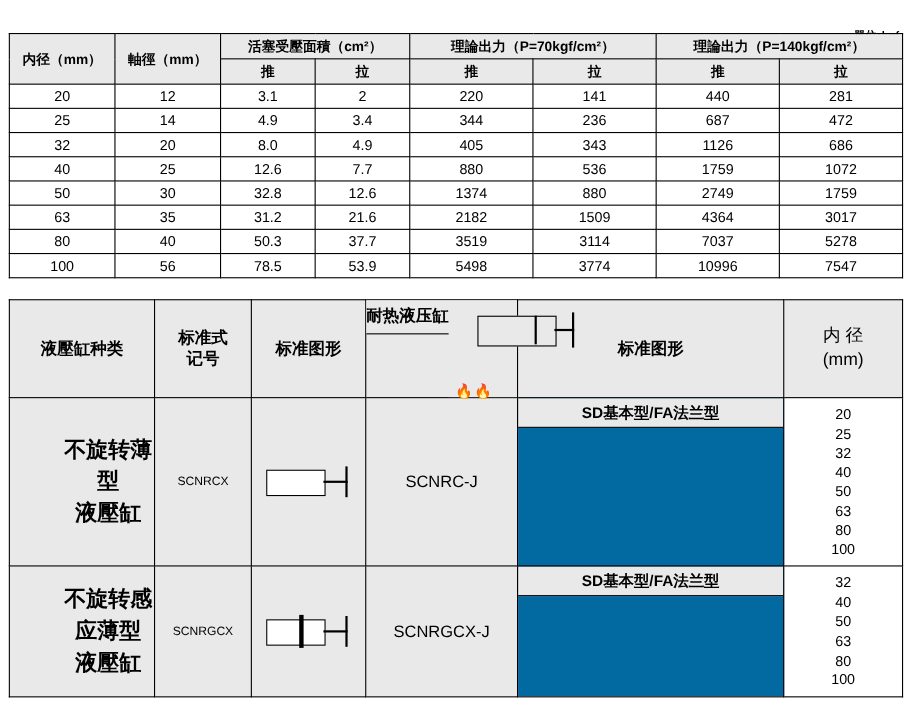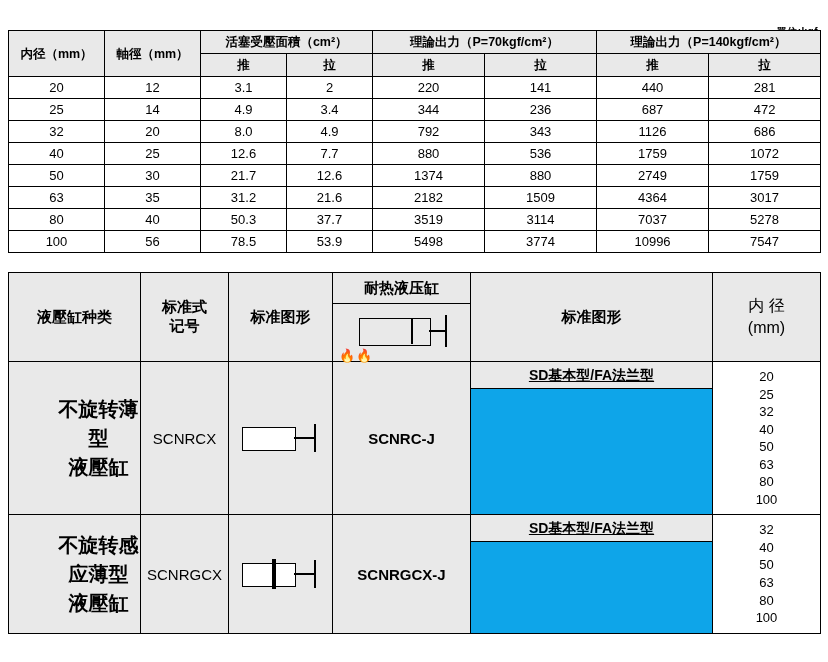--- a/index.html
+++ b/index.html
@@ -84,21 +84,20 @@
     font-weight: bold;
     font-size: 15px;
     height: 88px;
   }
   .type-table th.heat-head {
     padding: 0;
     vertical-align: top;
   }
   .heat-wrap {
     display: flex;
-    flex-direction: column;
     height: 88px;
   }
   .heat-title {
     font-size: 15px;
     font-weight: bold;
     border-bottom: 1px solid #000;
     height: 30px;
     line-height: 30px;
     background: #e9e9e9;
   }
@@ -110,35 +109,33 @@
   .type-table td.kind {
     background: #e9e9e9;
     font-weight: bold;
     font-size: 20px;
     line-height: 1.45;
     height: 98px;
     padding-left: 48px;
   }
   .type-table td.sign {
     background: #e9e9e9;
+    font-size: 11px;
+  }
+  .type-table td.figure {
+    background: #e9e9e9;
+  }
+  .type-table td.heatname {
+    background: #e9e9e9;
     font-size: 15px;
-  }
-  .type-table td.figure {
-    background: #e9e9e9;
-  }
-  .type-table td.heatname {
-    background: #e9e9e9;
-    font-size: 15px;
-    font-weight: bold;
   }
   .type-table td.mount {
     padding: 0;
     vertical-align: top;
-    background: #0ea5e9;
-    text-decoration: underline;
+    background: #0369a1;
   }
   .mount-band {
     background: #e9e9e9;
     font-weight: bold;
     font-size: 14px;
     height: 26px;
     line-height: 26px;
     border-bottom: 1px solid #000;
   }
   .type-table td.bore {
@@ -294,39 +291,39 @@
         <td>344</td>
         <td>236</td>
         <td>687</td>
         <td>472</td>
       </tr>
       <tr class="data-row">
         <td>32</td>
         <td>20</td>
         <td>8.0</td>
         <td>4.9</td>
-        <td>792</td>
+        <td>405</td>
         <td>343</td>
         <td>1126</td>
         <td>686</td>
       </tr>
       <tr class="data-row">
         <td>40</td>
         <td>25</td>
         <td>12.6</td>
         <td>7.7</td>
         <td>880</td>
         <td>536</td>
         <td>1759</td>
         <td>1072</td>
       </tr>
       <tr class="data-row">
         <td>50</td>
         <td>30</td>
-        <td>21.7</td>
+        <td>32.8</td>
         <td>12.6</td>
         <td>1374</td>
         <td>880</td>
         <td>2749</td>
         <td>1759</td>
       </tr>
       <tr class="data-row">
         <td>63</td>
         <td>35</td>
         <td>31.2</td>

